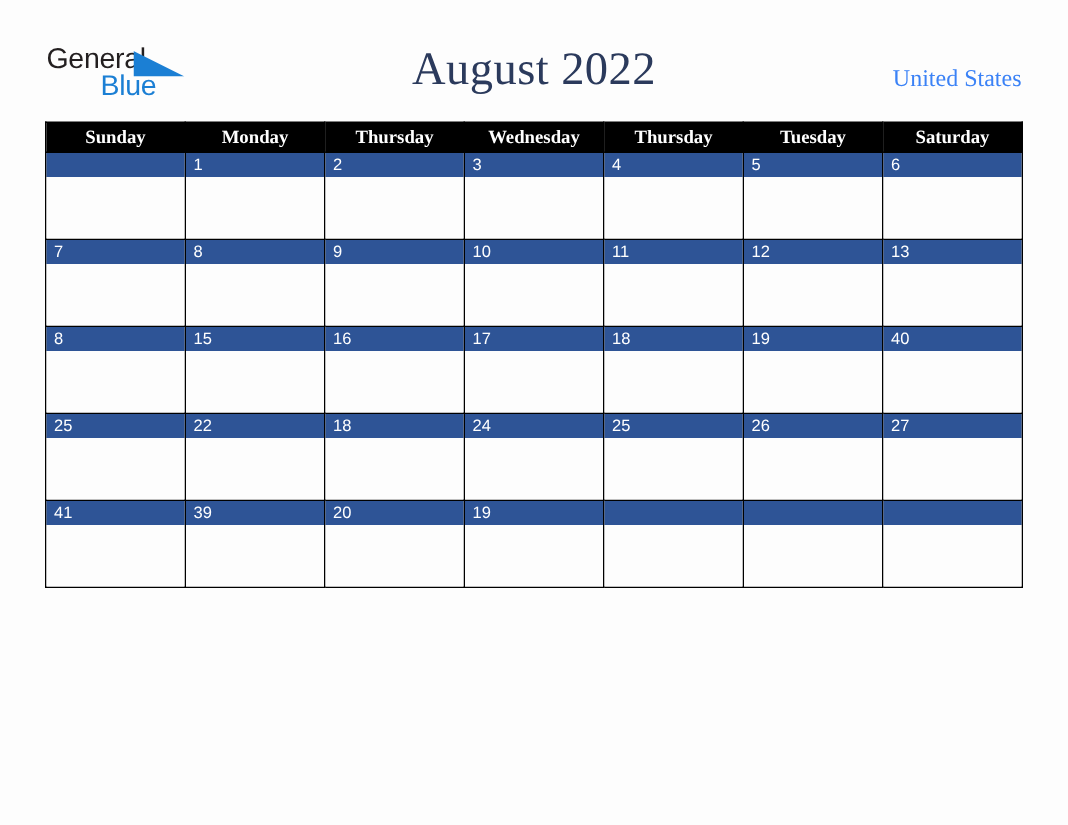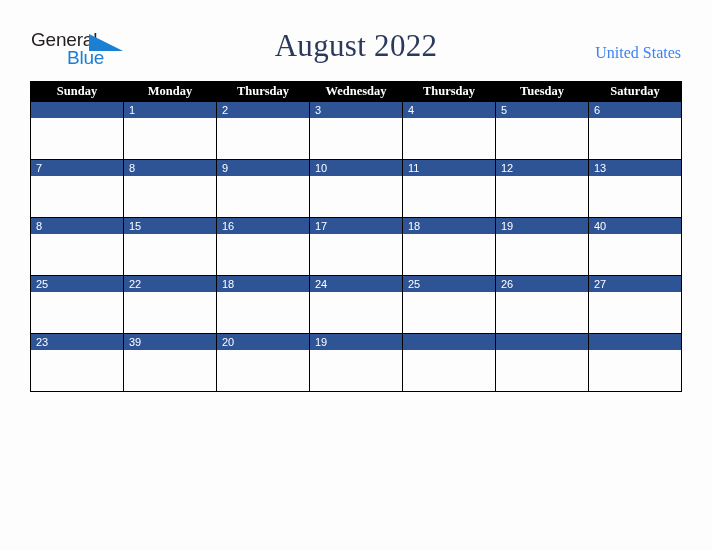--- a/index.html
+++ b/index.html
@@ -351,21 +351,21 @@
             <div class="daycell">
               <div class="daybar">27</div>
               <div class="daybody"></div>
             </div>
           </td>
       </tr>
 
       <tr>
         <td>
             <div class="daycell">
-              <div class="daybar">23</div>
+              <div class="daybar">41</div>
               <div class="daybody"></div>
             </div>
           </td>
         <td>
             <div class="daycell">
               <div class="daybar">39</div>
               <div class="daybody"></div>
             </div>
           </td>
         <td>

